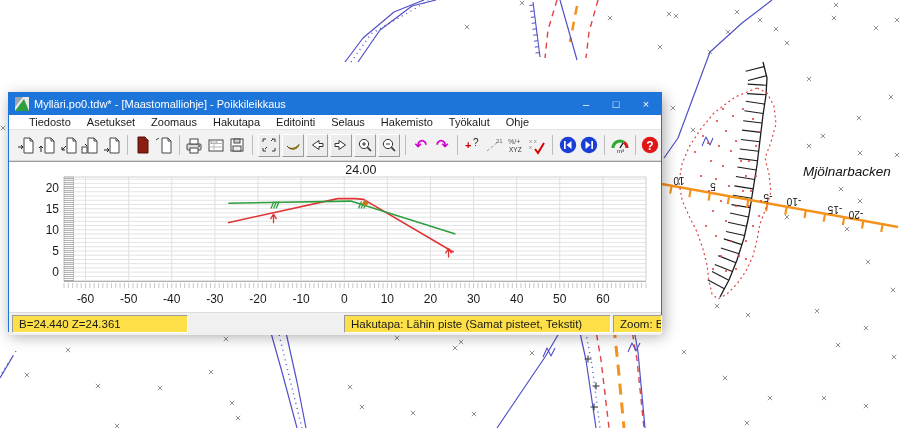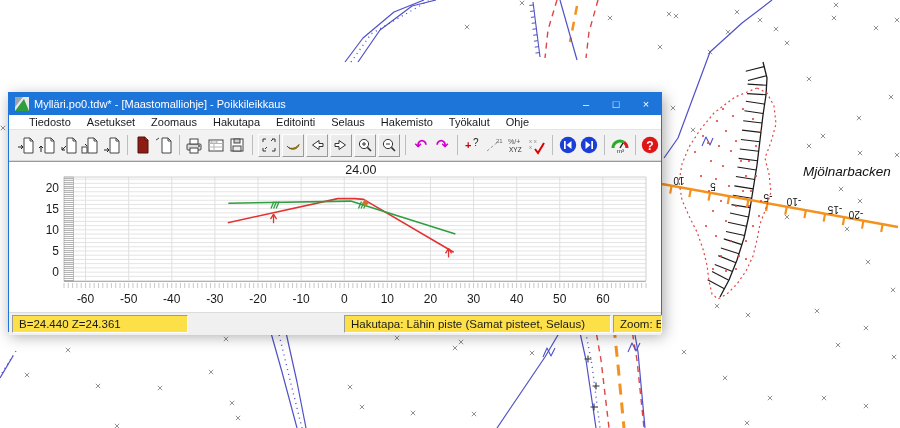--- a/index.html
+++ b/index.html
@@ -643,16 +643,16 @@
         <path d="M347.46666666666664 46.47967479674797 L350.46666666666664 39.47967479674797" stroke="#2e9e3e" stroke-width="1.3"></path>
         <path d="M350.06666666666666 46.47967479674797 L353.06666666666666 39.47967479674797" stroke="#2e9e3e" stroke-width="1.3"></path>
         <path d="M352.66666666666663 46.47967479674797 L355.66666666666663 39.47967479674797" stroke="#2e9e3e" stroke-width="1.3"></path>
         <rect x="351.9466666666667" y="38.81138211382113" width="4.8" height="4.8" fill="#c87820" transform="rotate(45 354.3466666666667 41.21138211382113)"></rect>
         <path d="M262.52 61.16260162601627 V52.16260162601627 M262.52 52.16260162601627 L259.52 57.16260162601627 M262.52 52.16260162601627 L265.52 57.16260162601627" stroke="#e03434" stroke-width="1.3" fill="none"></path>
         <path d="M437.55111111111114 95.40650406504065 V86.40650406504065 M437.55111111111114 86.40650406504065 L434.55111111111114 91.40650406504065 M437.55111111111114 86.40650406504065 L440.55111111111114 91.40650406504065" stroke="#e03434" stroke-width="1.3" fill="none"></path>
       </svg>
   </div>
   <div id="statusbar">
     <div class="scell" style="left:3px;width:168px">B=24.440  Z=24.361</div>
-    <div class="scell" style="left:335px;width:259px">Hakutapa: Lähin piste (Samat pisteet, Selaus)</div>
+    <div class="scell" style="left:335px;width:259px">Hakutapa: Lähin piste (Samat pisteet, Tekstit)</div>
     <div class="scell" style="left:604px;width:41px">Zoom: BZ</div>
   </div>
 </div>
 
 </body></html>

